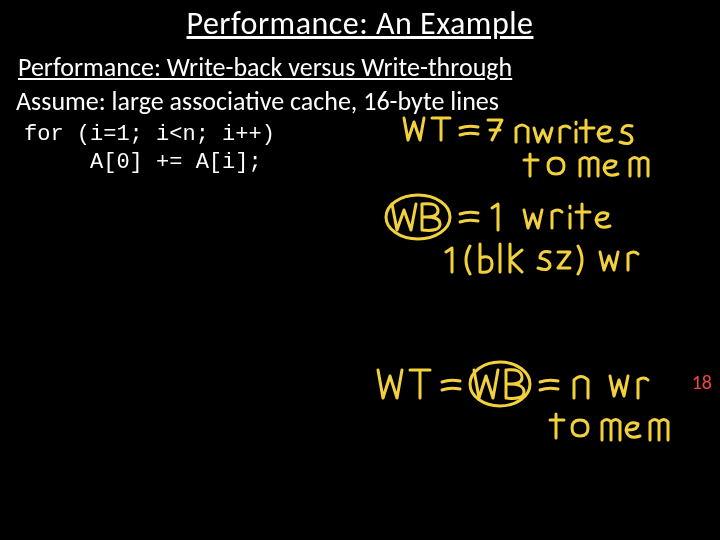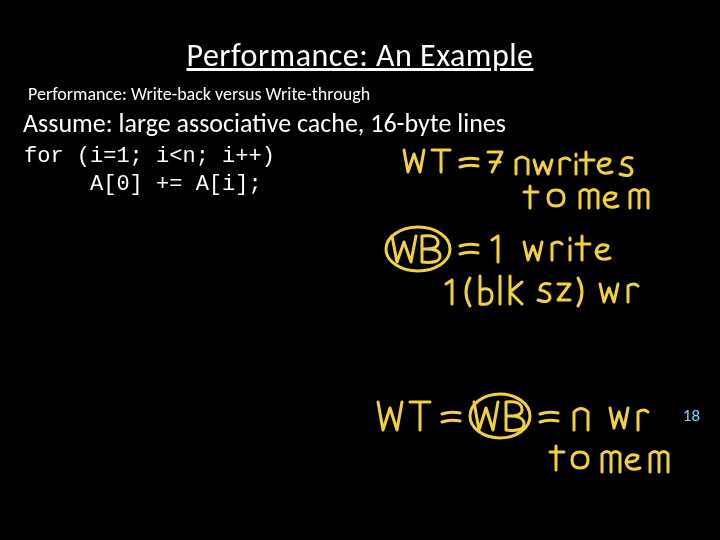--- a/index.html
+++ b/index.html
@@ -9,61 +9,61 @@
     height: 540px;
     background: #000;
     font-family: Calibri, "Segoe UI", Arial, sans-serif;
     overflow: hidden;
     position: relative;
   }
   .slide {
     width: 720px;
     height: 404px;
     position: relative;
-    margin-top: 32px;
   }
   .title {
     color: #fff;
     font-size: 32px;
     text-align: center;
     padding-top: 4px;
     text-decoration: underline;
     font-weight: 400;
     letter-spacing: 0.5px;
   }
   .subtitle {
     color: #fff;
-    font-size: 18px;
-    padding-left: 28px;
+    font-size: 26px;
+    padding-left: 18px;
     padding-top: 8px;
     font-weight: 400;
+    text-decoration: underline;
   }
   .assume {
     color: #fff;
     font-size: 26px;
-    padding-left: 23px;
+    padding-left: 16px;
     padding-top: 2px;
     font-weight: 400;
   }
   .code {
     font-family: "Courier New", monospace;
     color: #fff;
     font-size: 22px;
     padding-left: 24px;
     white-space: pre;
     line-height: 1.25;
   }
   .code1 { padding-top: 4px; }
   .code2 { padding-top: 86px; }
   .page-num {
     position: absolute;
-    right: 20px;
+    right: 8px;
     bottom: 10px;
-    color: #7dd3fc;
-    font-size: 17px;
+    color: #ef4444;
+    font-size: 20px;
   }
   
   svg.annot {
     position: absolute;
     top: 0; left: 0;
     width: 720px; height: 540px;
     pointer-events: none;
   }
 </style>
 </head>

